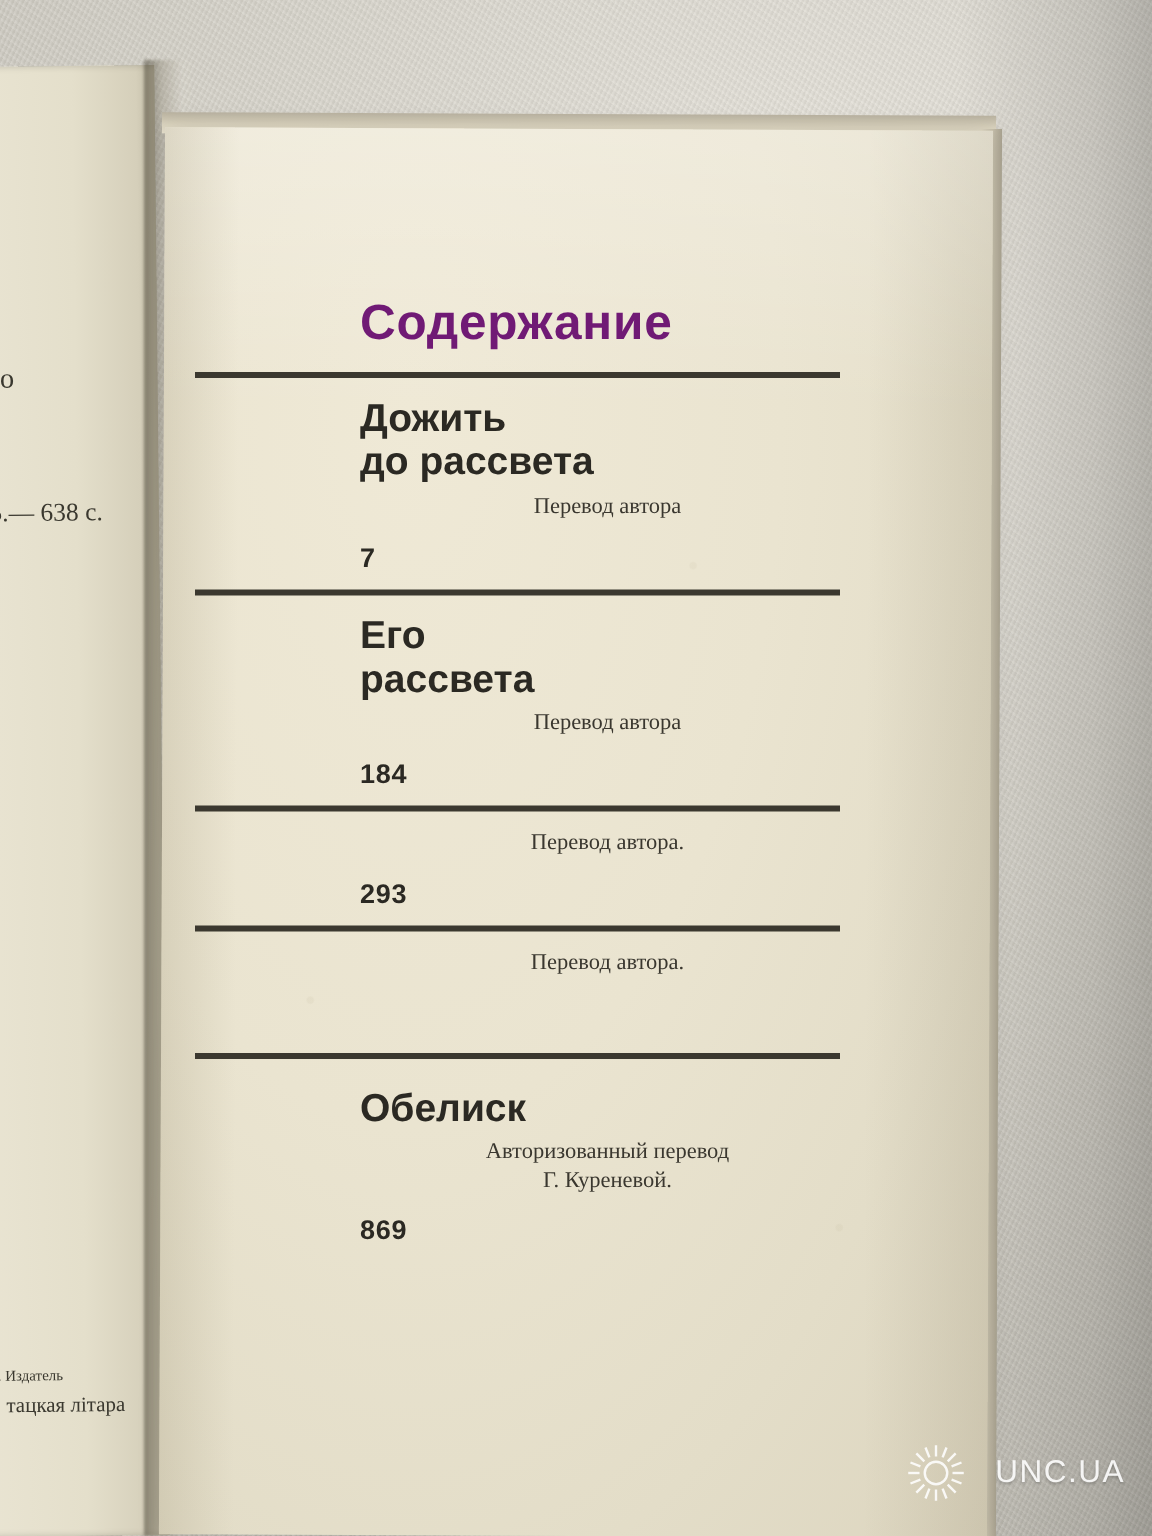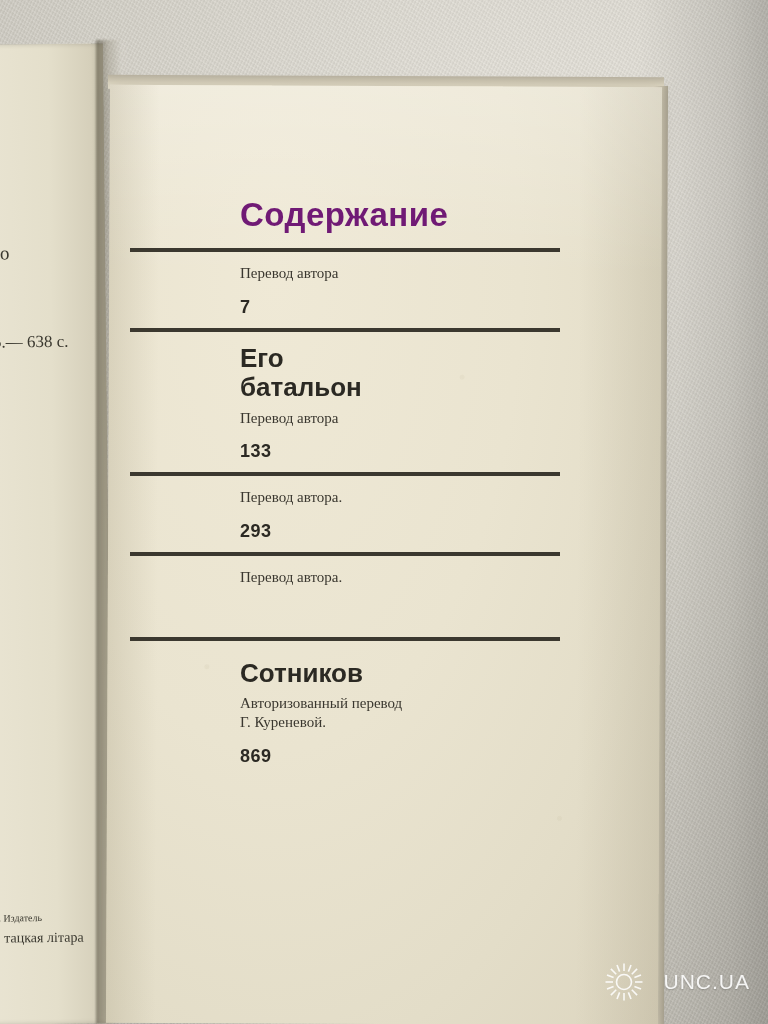--- a/index.html
+++ b/index.html
@@ -142,20 +142,21 @@
     white-space: pre-line;
     margin-bottom: 6px;
   }
   .entry-trans {
     font-family: "Liberation Serif", serif;
     font-size: 15px;
     color: #3a372f;
     line-height: 1.25;
     white-space: pre-line;
     margin-bottom: 14px;
+    text-align: center;
   }
   .entry-page {
     font-size: 18px;
     font-weight: bold;
     color: #2b2923;
     letter-spacing: .5px;
   }
   .entry.gap-big { padding-top: 18px; }
   .spacer-before-last { height: 26px; }
 
@@ -216,47 +217,49 @@
   <div class="page-sheet">
     <div class="speckle"></div>
   </div>
 
   <div class="contents">
 
     <div class="toc-title">Содержание</div>
 
     <div class="rule"></div>
     <div class="entry">
+      <div class="entry-title">Дожить
+до рассвета</div>
       <div class="entry-trans">Перевод автора</div>
       <div class="entry-page">7</div>
     </div>
 
     <div class="rule"></div>
     <div class="entry">
       <div class="entry-title">Его
-батальон</div>
+рассвета</div>
       <div class="entry-trans">Перевод автора</div>
-      <div class="entry-page">133</div>
+      <div class="entry-page">184</div>
     </div>
 
     <div class="rule"></div>
     <div class="entry">
       <div class="entry-trans">Перевод автора.</div>
       <div class="entry-page">293</div>
     </div>
 
     <div class="rule"></div>
     <div class="entry">
       <div class="entry-trans">Перевод автора.</div>
     </div>
 
     <div class="spacer-before-last"></div>
     <div class="rule"></div>
     <div class="entry gap-big">
-      <div class="entry-title">Сотников</div>
+      <div class="entry-title">Обелиск</div>
       <div class="entry-trans">Авторизованный перевод
 Г.  Куреневой.</div>
       <div class="entry-page">869</div>
     </div>
 
   </div>
 
   <div class="watermark">
     <div class="wm-sun">
       <svg width="40" height="40" viewBox="0 0 40 40" aria-hidden="true">

